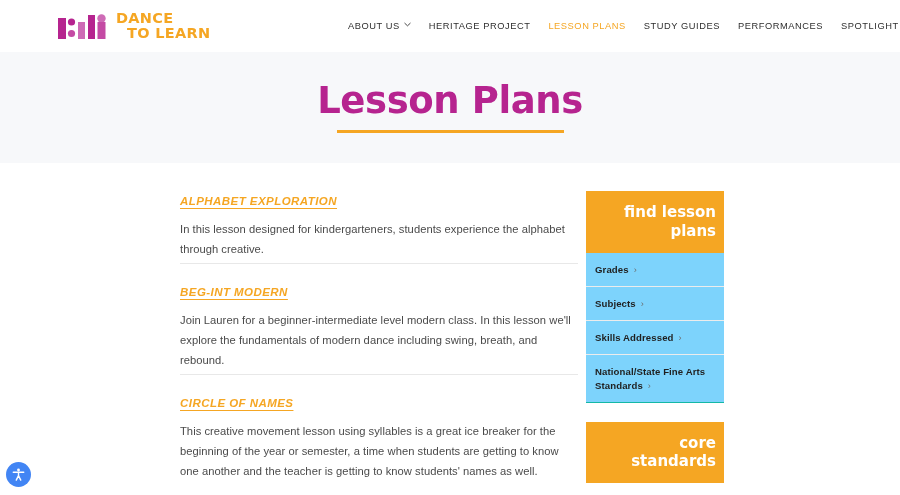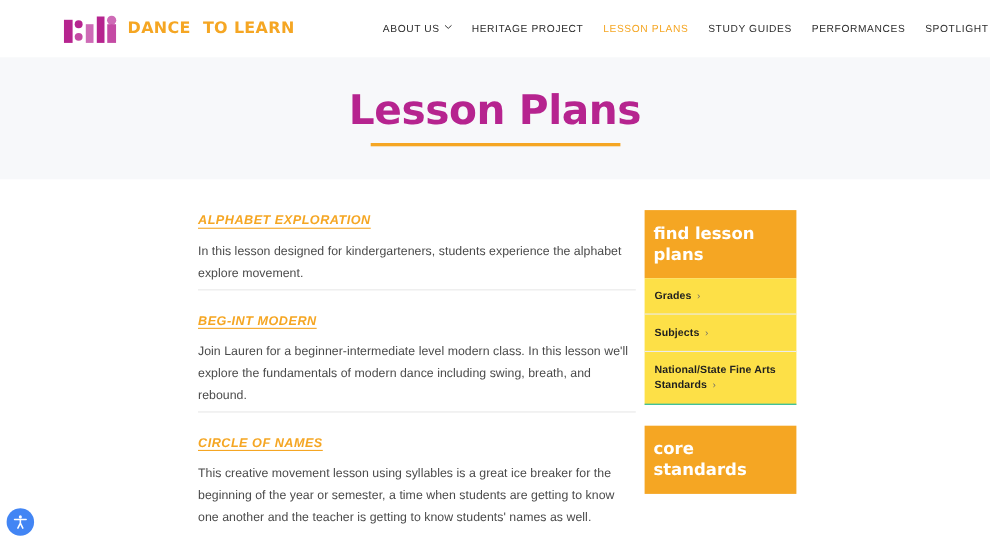--- a/index.html
+++ b/index.html
@@ -34,20 +34,21 @@
   }
 
   .logo-mark {
     width: 50px;
     height: 26px;
     display: block;
   }
 
   .logo-text {
     display: flex;
+    flex-direction: column;
     line-height: 1.02;
     justify-content: center;
   }
   .logo-text .l1, .logo-text .l2 {
     font-family: "DejaVu Sans", sans-serif;
     font-weight: 700;
     font-size: 14.5px;
     letter-spacing: 0.3px;
     color: #F5A623;
   }
@@ -167,26 +168,26 @@
   }
 
   .widget + .widget { margin-top: 19px; }
 
   .widget-head {
     background: #F5A623;
     color: #ffffff;
     font-family: "DejaVu Sans", sans-serif;
     font-weight: 700;
     font-size: 15px;
-    text-align: left;
+    text-align: right;
     padding: 12px 8px;
     line-height: 1.25;
   }
 
-  .widget-body { background: #fde047; }
+  .widget-body { background: #7dd3fc; }
 
   .filter-row {
     padding: 10px 6px 9px 9px;
     border-bottom: 1px solid #ececec;
     font-size: 9.6px;
     font-weight: 700;
     color: #1f1f1f;
     line-height: 1.45;
     cursor: pointer;
     letter-spacing: 0.1px;
@@ -292,21 +293,21 @@
   <div class="hero-rule"></div>
 </section>
 
 <div class="page-body">
   <div class="content-wrap">
 
     <main class="main-col">
 
       <article class="lesson-entry">
         <a class="lesson-title">ALPHABET EXPLORATION</a>
-        <p class="lesson-desc">In this lesson designed for kindergarteners, students experience the alphabet explore movement.</p>
+        <p class="lesson-desc">In this lesson designed for kindergarteners, students experience the alphabet through creative.</p>
       </article>
 
       <article class="lesson-entry">
         <a class="lesson-title">BEG-INT MODERN</a>
         <p class="lesson-desc">Join Lauren for a beginner-intermediate level modern class. In this lesson we'll explore the fundamentals of modern dance including swing, breath, and rebound.</p>
       </article>
 
       <article class="lesson-entry">
         <a class="lesson-title">CIRCLE OF NAMES</a>
         <p class="lesson-desc">This creative movement lesson using syllables is a great ice breaker for the beginning of the year or semester, a time when students are getting to know one another and the teacher is getting to know students' names as well.</p>
@@ -321,20 +322,23 @@
         <div class="widget-body">
 
           <div class="filter-row">
             <span>Grades</span><span class="chev">›</span>
           </div>
 
           <div class="filter-row">
             <span>Subjects</span><span class="chev">›</span>
           </div>
 
+          <div class="filter-row">
+            <span>Skills Addressed</span><span class="chev">›</span>
+          </div>
 
           <div class="filter-row">
             <span>National/State Fine Arts Standards</span><span class="chev">›</span>
           </div>
 
         </div>
       </section>
 
       <section class="widget">
         <div class="widget-head">core standards</div>

